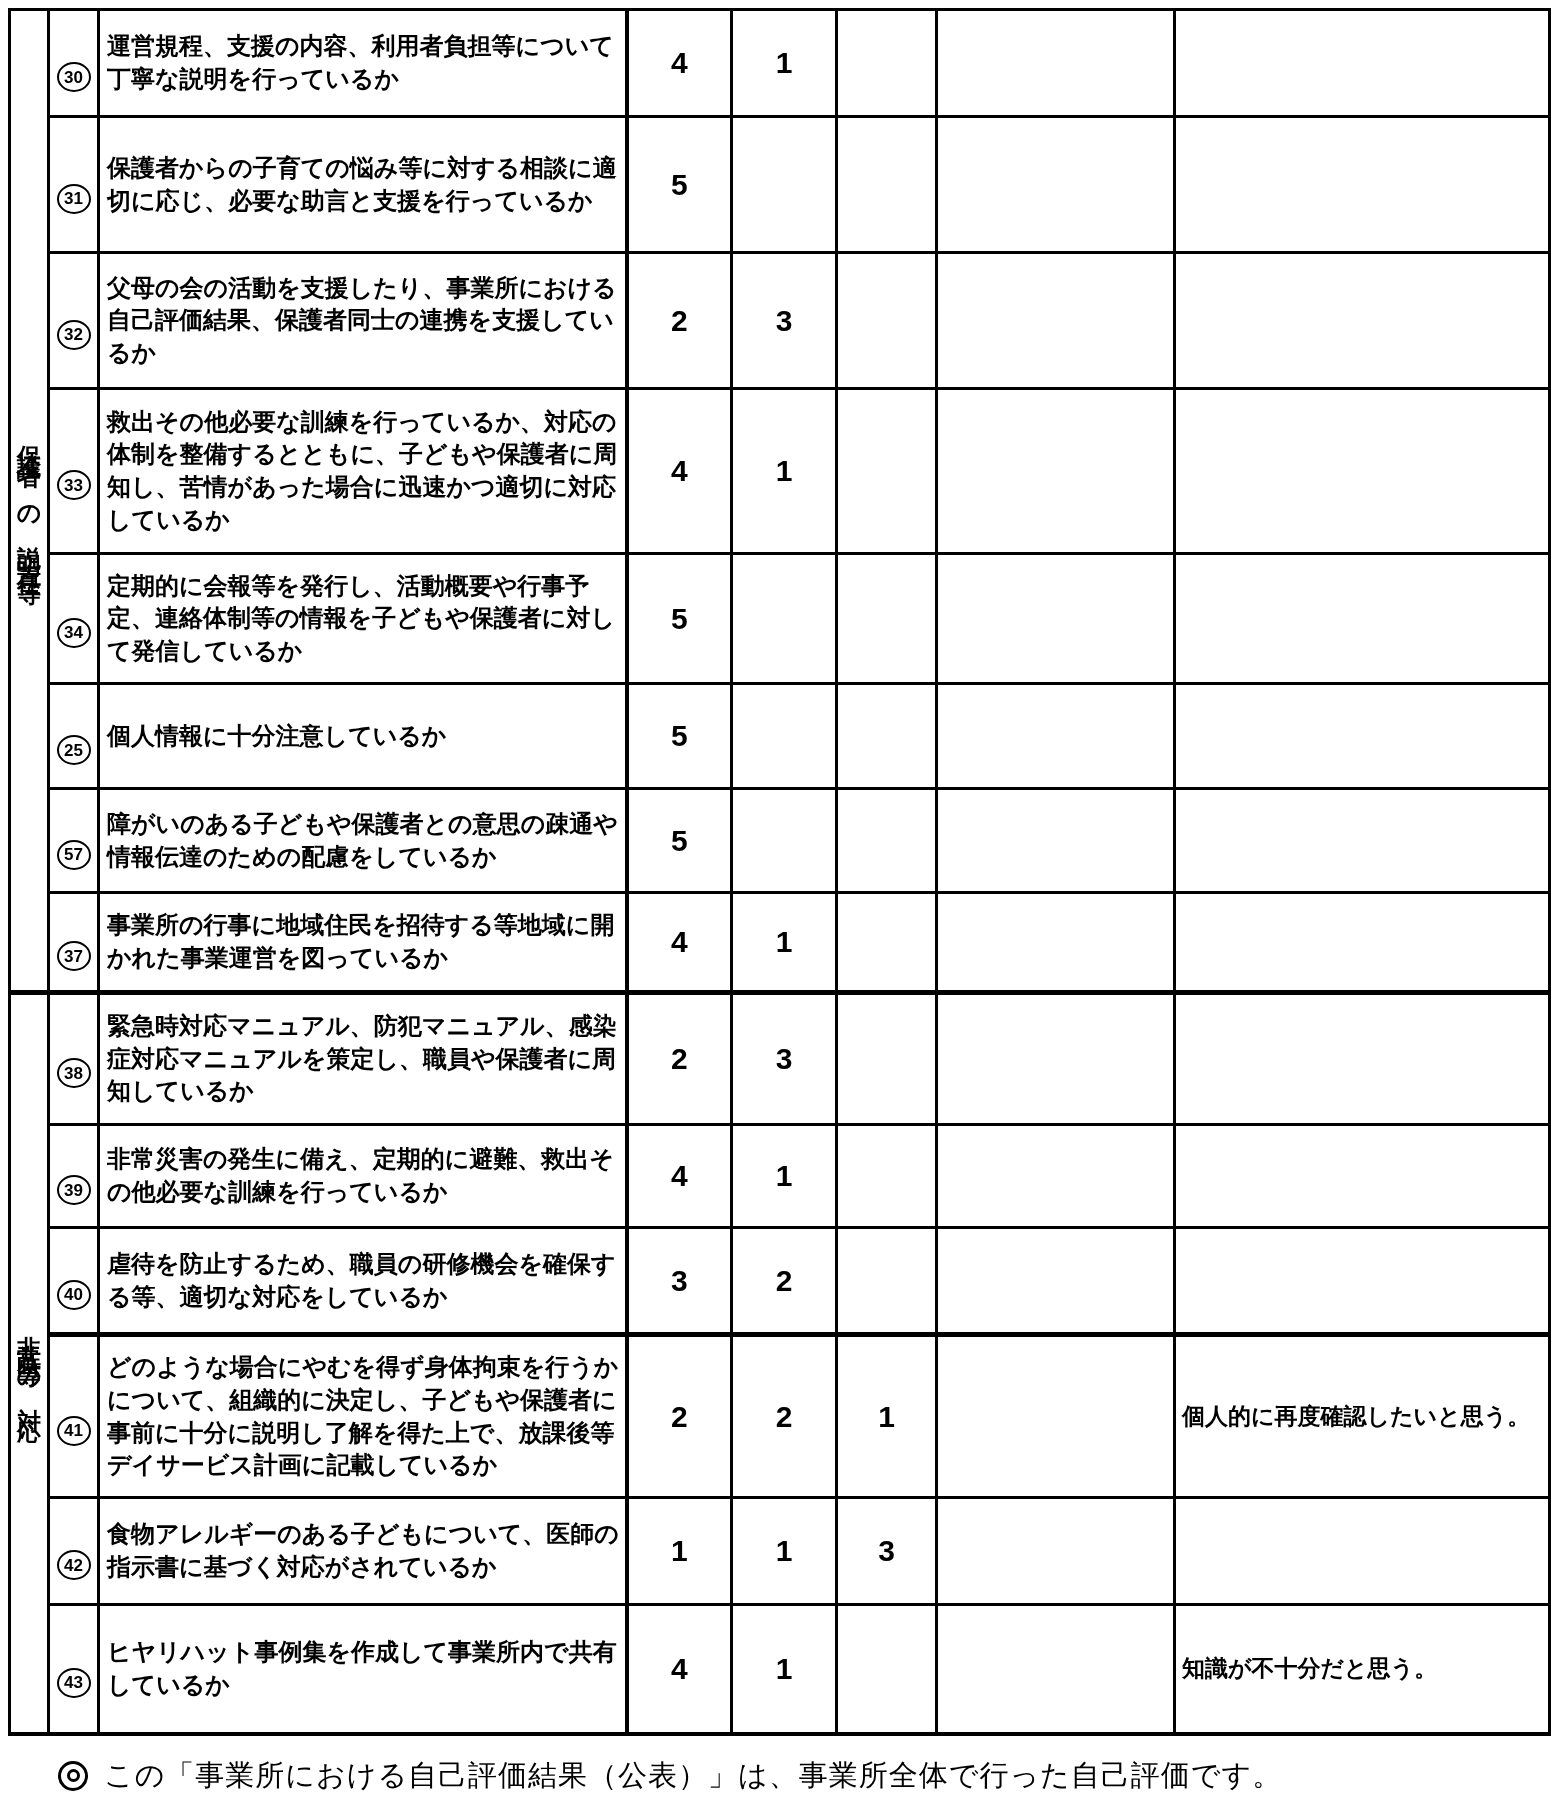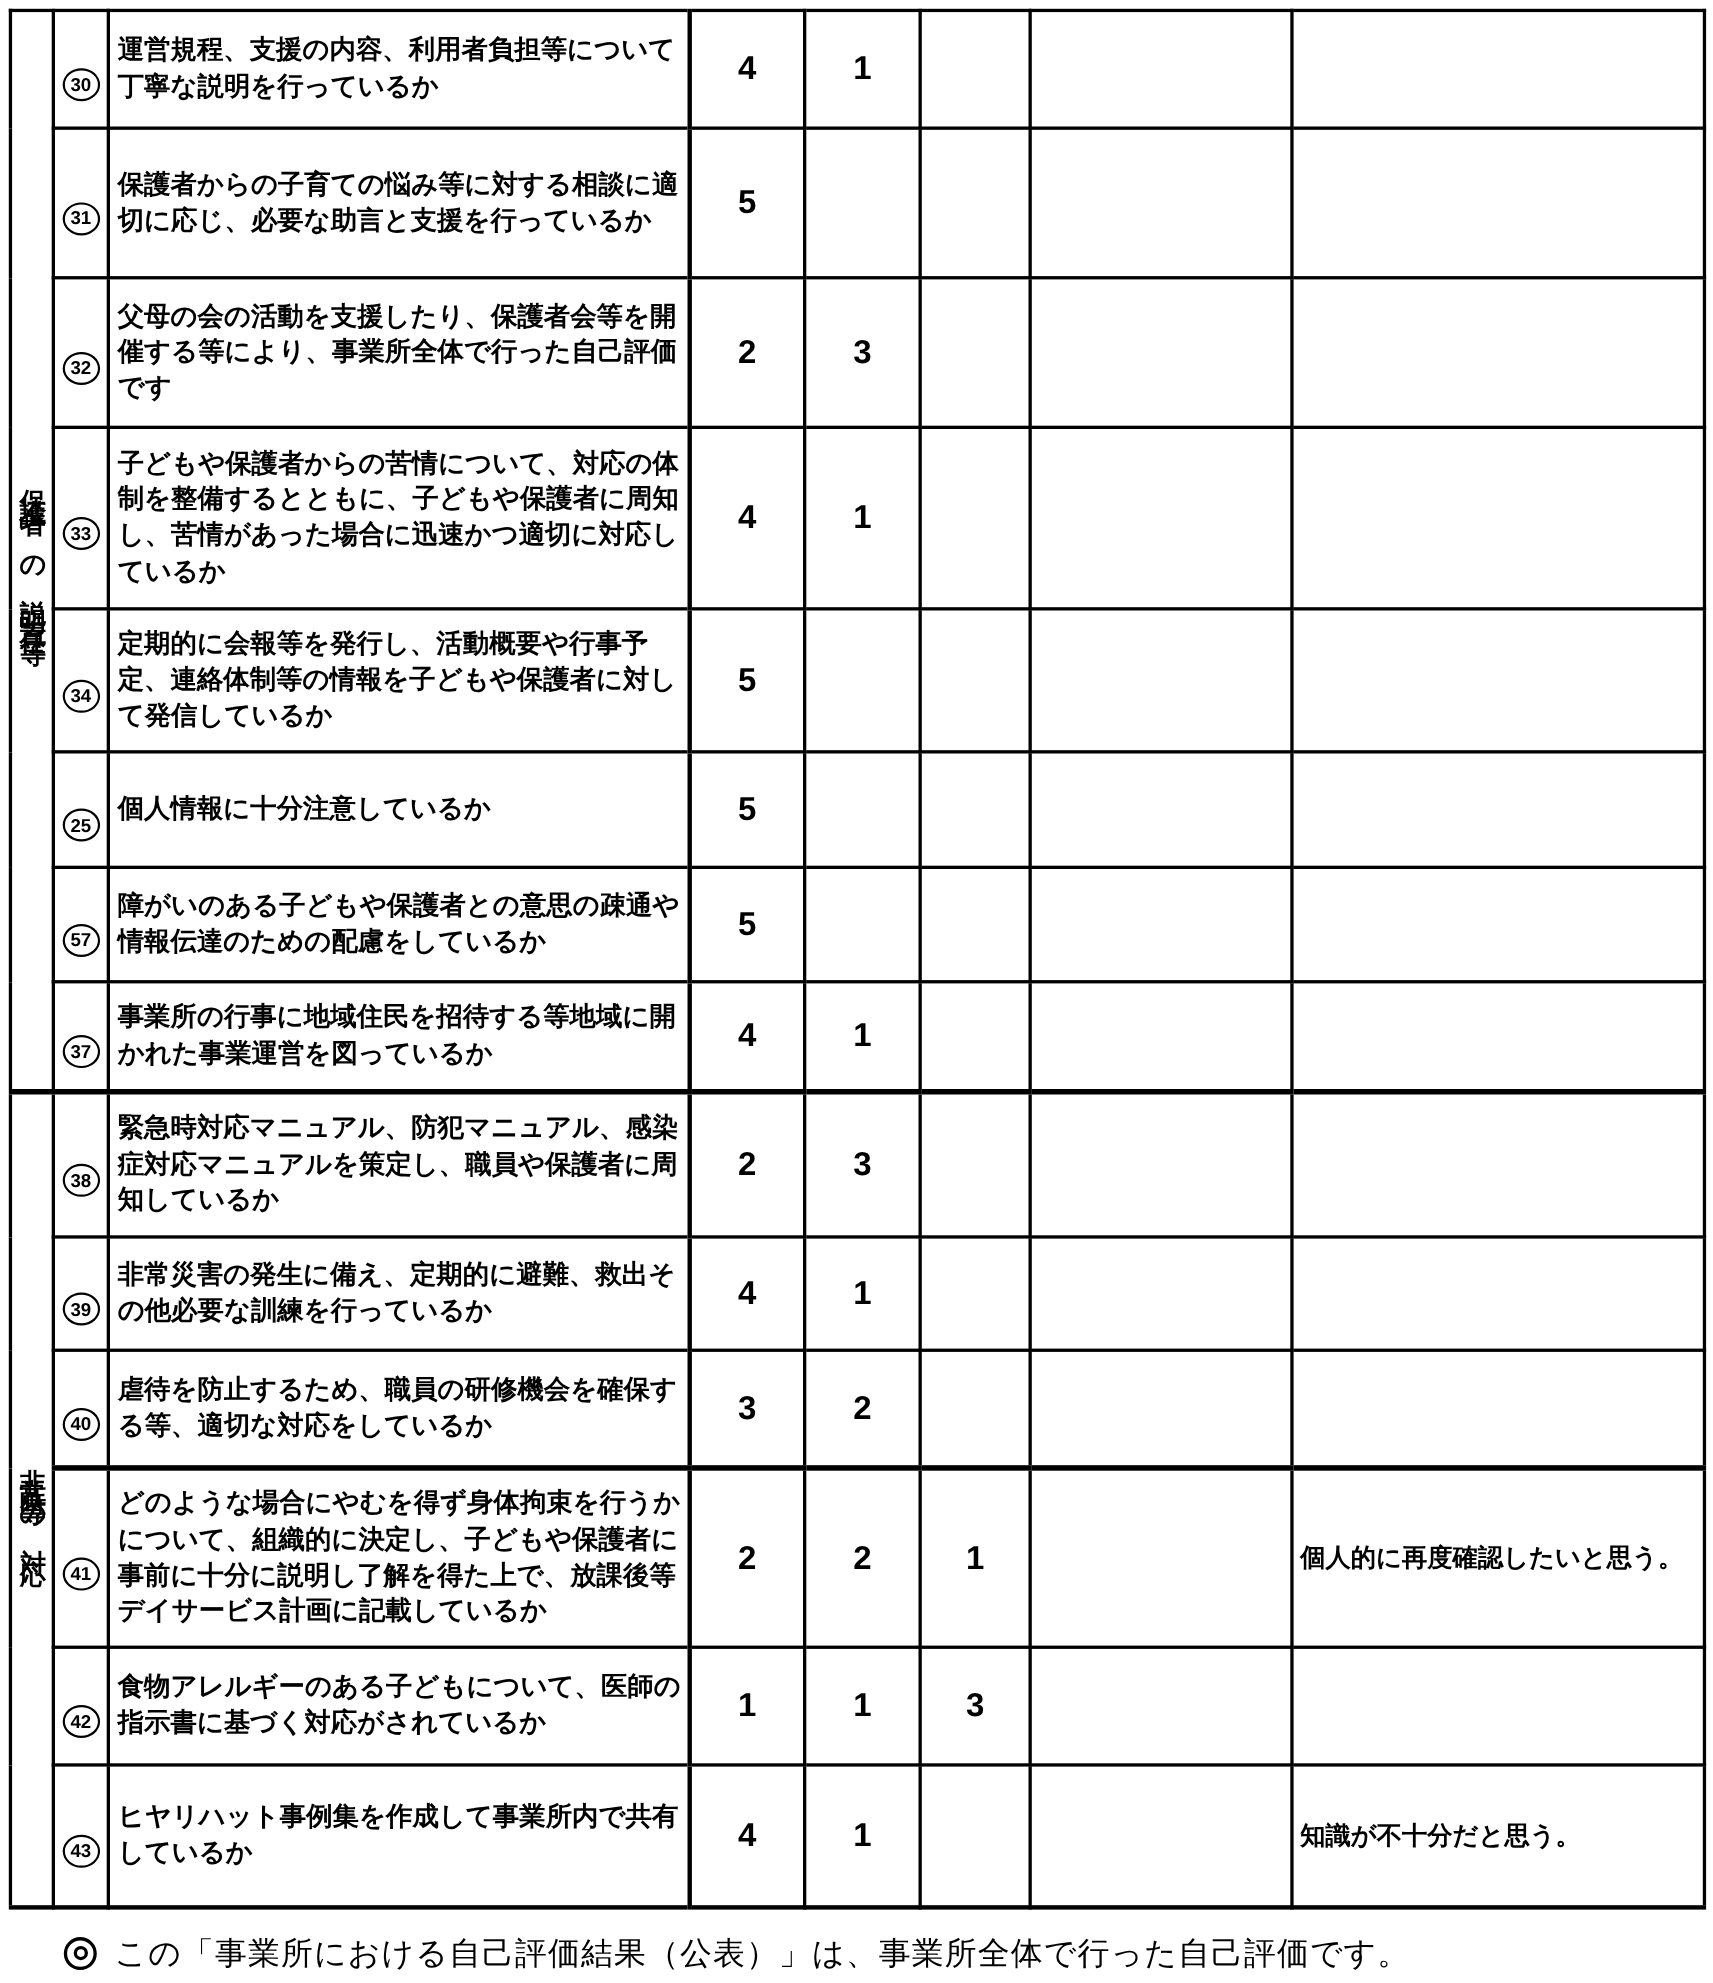--- a/index.html
+++ b/index.html
@@ -130,30 +130,30 @@
           <td class="no"><span class="circle-num">31</span></td>
           <td class="q">保護者からの子育ての悩み等に対する相談に適切に応じ、必要な助言と支援を行っているか</td>
           <td class="cnt c1">5</td>
           <td class="cnt"></td>
           <td class="cnt"></td>
           <td class="cnt"></td>
           <td class="cmt"></td>
         </tr>
         <tr style="height: 136px;">
           <td class="no"><span class="circle-num">32</span></td>
-          <td class="q">父母の会の活動を支援したり、保護者会等を開催する等により、事業所全体で行った自己評価です</td>
+          <td class="q">父母の会の活動を支援したり、事業所における自己評価結果、保護者同士の連携を支援しているか</td>
           <td class="cnt c1">2</td>
           <td class="cnt">3</td>
           <td class="cnt"></td>
           <td class="cnt"></td>
           <td class="cmt"></td>
         </tr>
         <tr style="height: 165px;">
           <td class="no"><span class="circle-num">33</span></td>
-          <td class="q">子どもや保護者からの苦情について、対応の体制を整備するとともに、子どもや保護者に周知し、苦情があった場合に迅速かつ適切に対応しているか</td>
+          <td class="q">救出その他必要な訓練を行っているか、対応の体制を整備するとともに、子どもや保護者に周知し、苦情があった場合に迅速かつ適切に対応しているか</td>
           <td class="cnt c1">4</td>
           <td class="cnt">1</td>
           <td class="cnt"></td>
           <td class="cnt"></td>
           <td class="cmt"></td>
         </tr>
         <tr style="height: 130px;">
           <td class="no"><span class="circle-num">34</span></td>
           <td class="q">定期的に会報等を発行し、活動概要や行事予定、連絡体制等の情報を子どもや保護者に対して発信しているか</td>
           <td class="cnt c1">5</td>

